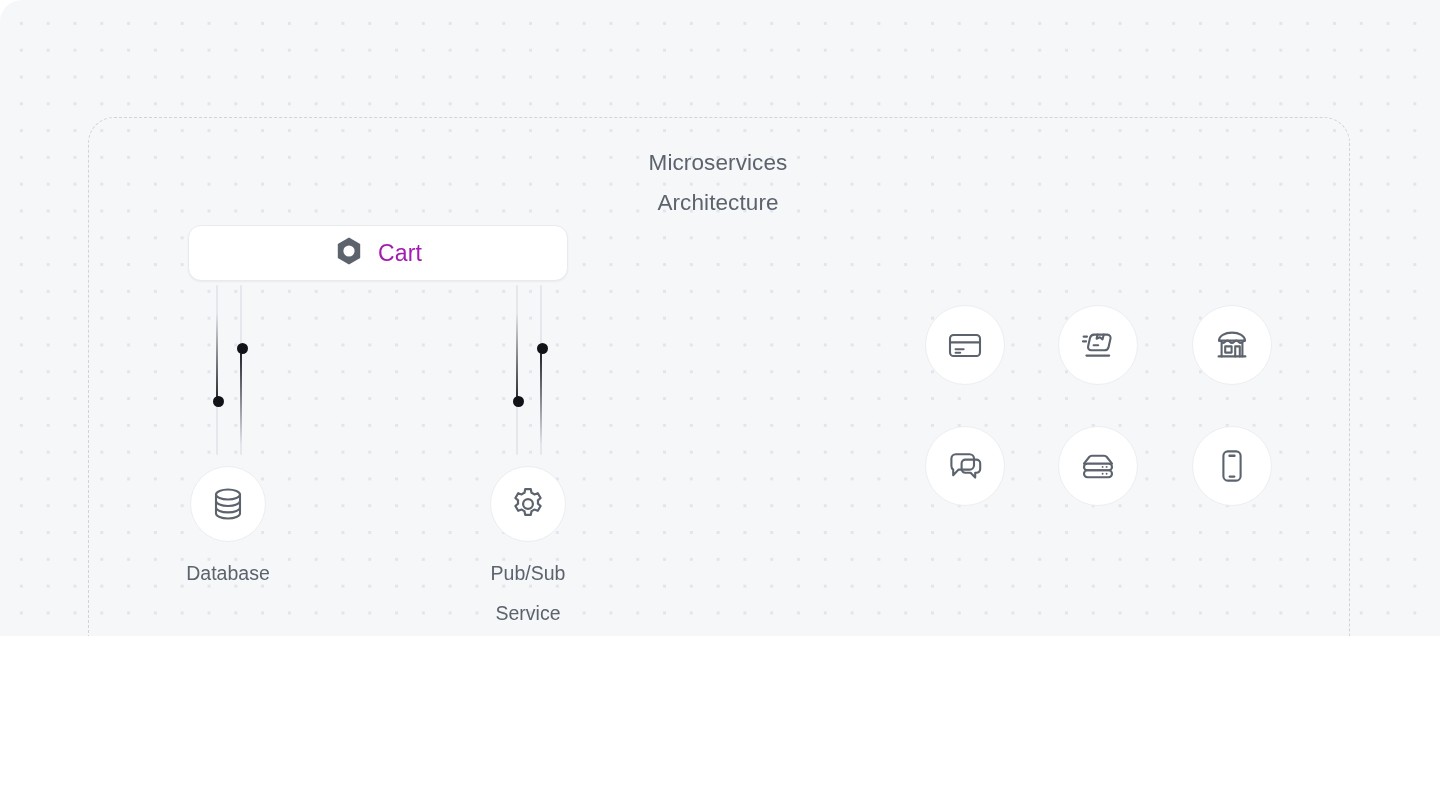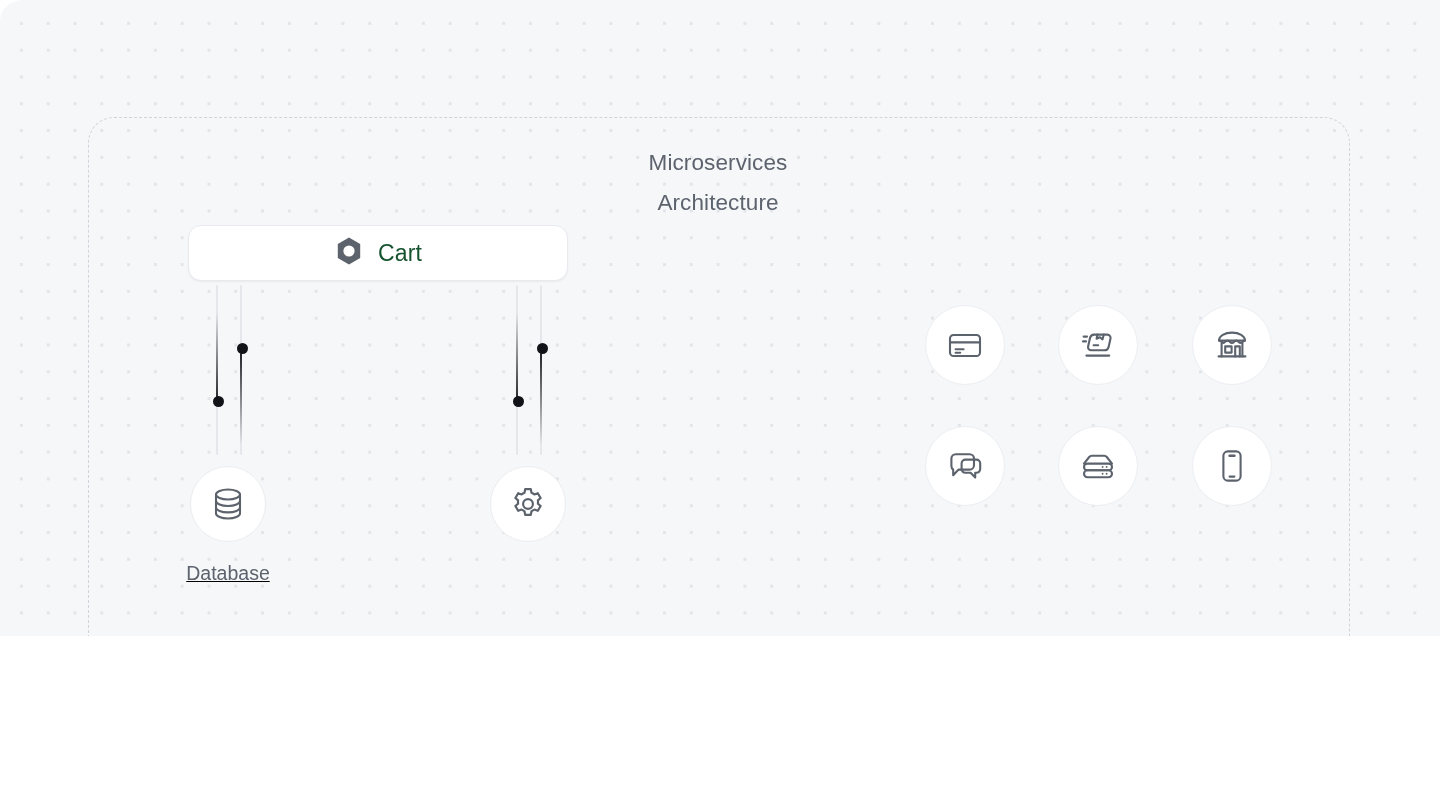--- a/index.html
+++ b/index.html
@@ -66,21 +66,21 @@
     box-shadow: 0 1px 2px rgba(16,24,40,0.05);
     display: flex;
     align-items: center;
     justify-content: center;
     gap: 14px;
     box-sizing: border-box;
   }
   #cart-card .nut-icon { display: block; }
   #cart-card .cart-label {
     font-size: 23px;
-    color: #14532d;
+    color: #a21caf;
     letter-spacing: .1px;
   }
 
   
   .edge-group { position: absolute; }
   .edge-track {
     position: absolute;
     top: 0;
     width: 2px;
     height: 100%;
@@ -101,21 +101,21 @@
   .edge-dot {
     position: absolute;
     width: 11px;
     height: 11px;
     border-radius: 50%;
     background: #111319;
     margin-left: -4.5px;
   }
 
   
-  .node { position: absolute; text-align: center; text-decoration: underline; }
+  .node { position: absolute; text-align: center; }
   .node-circle {
     width: 76px;
     height: 76px;
     border-radius: 50%;
     background: #ffffff;
     border: 1.3px solid #ecedf0;
     display: flex;
     align-items: center;
     justify-content: center;
     margin: 0 auto;
@@ -198,20 +198,22 @@
     <div class="node-label">Database</div>
   </div>
 
   <div class="node" style="left:429px; top:466px; width:198px;">
     <div class="node-circle">
       <svg width="40" height="40" viewBox="0 0 40 40" fill="none" stroke="#5c636d" stroke-width="2.2" stroke-linecap="round" stroke-linejoin="round">
         <path d="M17.2 5.2 h5.6 l.7 3.6 a11.6 11.6 0 0 1 2.9 1.7 l3.4-1.3 2.8 4.8 -2.7 2.4 a11.6 11.6 0 0 1 0 3.2 l2.7 2.4 -2.8 4.8 -3.4-1.3 a11.6 11.6 0 0 1 -2.9 1.7 l-.7 3.6 h-5.6 l-.7-3.6 a11.6 11.6 0 0 1 -2.9-1.7 l-3.4 1.3 -2.8-4.8 2.7-2.4 a11.6 11.6 0 0 1 0-3.2 l-2.7-2.4 2.8-4.8 3.4 1.3 a11.6 11.6 0 0 1 2.9-1.7 Z"></path>
         <circle cx="20" cy="20" r="4.9"></circle>
       </svg>
     </div>
+    <div class="node-label">Pub/Sub
+Service</div>
   </div>
 
   <div id="icon-grid">
 
     <div class="grid-cell" style="left:0px; top:0px;">
       <svg width="42" height="42" viewBox="0 0 42 42" fill="none" stroke="#5c636d" stroke-width="2.1" stroke-linecap="round" stroke-linejoin="round">
         <rect x="6" y="11" width="30" height="21" rx="3.6"></rect>
         <path d="M6 18.4 H36"></path>
         <path d="M11.6 25.2 H19.6"></path>
         <path d="M11.6 28.8 H16.2"></path>

